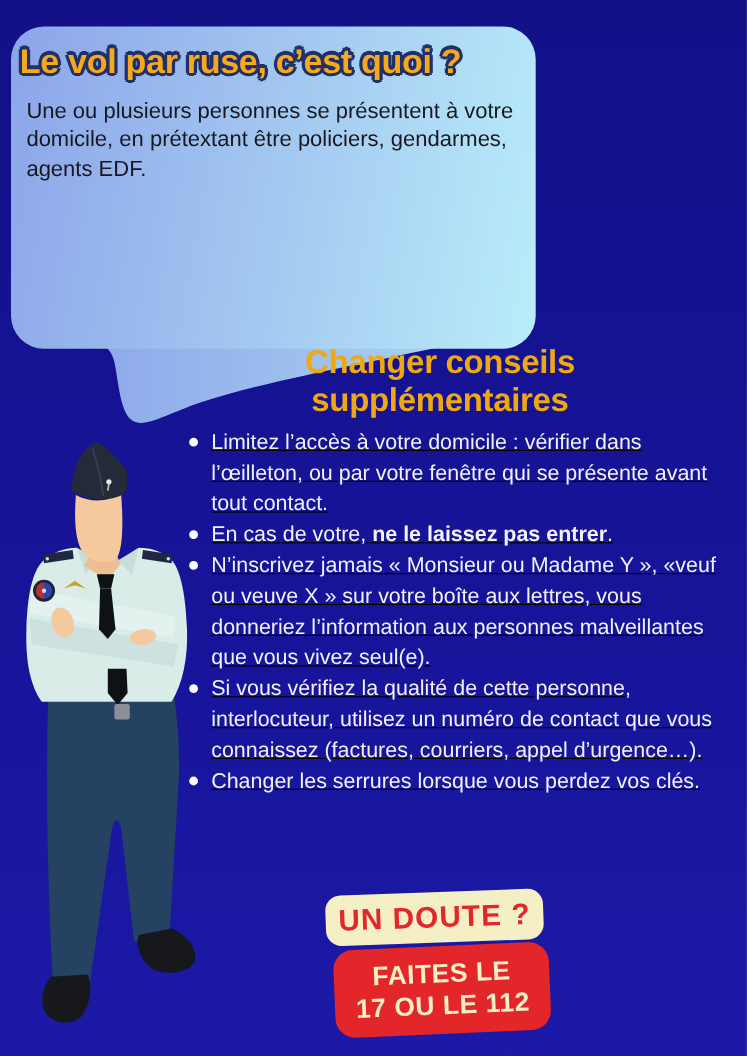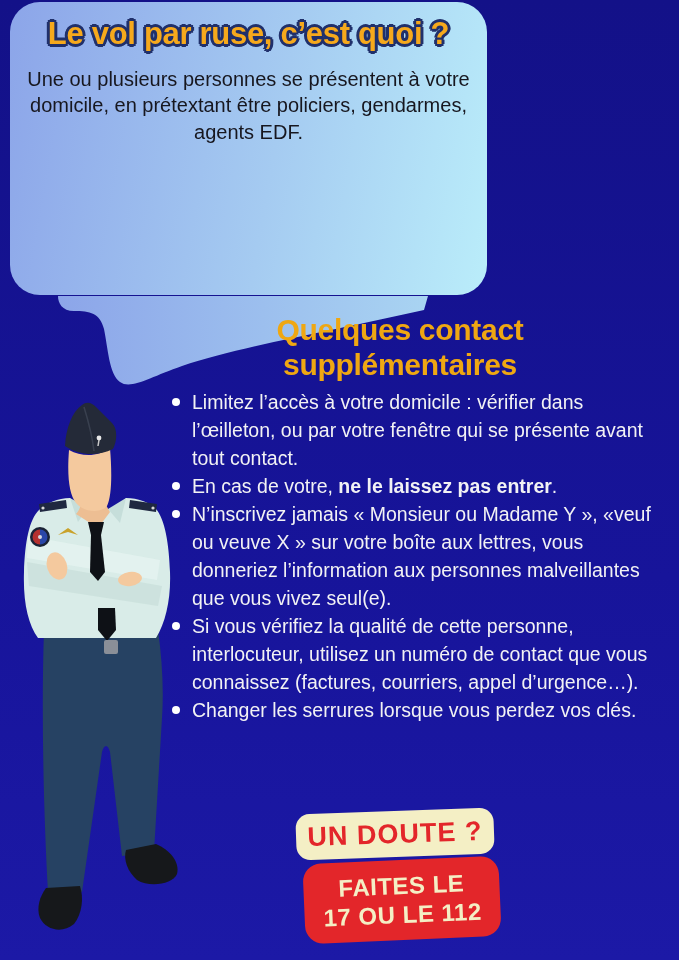--- a/index.html
+++ b/index.html
@@ -5,44 +5,44 @@
   html,body{margin:0;padding:0;}
   body{
     width:679px;height:960px;position:relative;overflow:hidden;
     font-family:"Liberation Sans", sans-serif;
     background:linear-gradient(180deg,#131188 0%,#17149A 60%,#1C19A6 100%);
   }
   .abs{position:absolute;}
   
   .bubble-tail{left:0;top:296px;}
   .bubble{
-    left:10px;top:2px;width:477px;height:293px;border-radius:30px;
+    left:10px;top:24px;width:477px;height:293px;border-radius:30px;
     background:linear-gradient(100deg,#8CA5E9 0%,#A5CBF1 55%,#BAEDFA 100%);
-    text-align:center;box-sizing:border-box;padding:12px 8px 0 8px;
+    text-align:left;box-sizing:border-box;padding:12px 8px 0 8px;
   }
   .bubble-title{
     font-size:31px;font-weight:bold;letter-spacing:-0.3px;
     color:#F6A91C;margin:2px 0 14px 0;
     text-shadow:
       -3px 0 #20306B, 3px 0 #20306B, 0 -3px #20306B, 0 3px #20306B,
       -2px -2px #20306B, 2px -2px #20306B, -2px 2px #20306B, 2px 2px #20306B;
   }
   .bubble p{
     font-size:20px;line-height:1.32;color:#17171F;margin:10px 6px 21px 6px;
     white-space:pre-line;
   }
   
   .conseils-heading{
     left:170px;top:312px;width:460px;text-align:center;
     color:#EFA712;font-weight:bold;font-size:30px;line-height:35px;
     letter-spacing:-0.3px;
   }
   
   .tips{
-    left:168px;top:388px;width:496px;margin:0;padding:0;list-style:none;
+    left:168px;top:388px;width:496px;margin:0;padding:0;list-style:none;text-decoration:underline;
   }
   .tips li{
     position:relative;padding-left:24px;color:#F2F2F4;
     font-size:19.5px;line-height:28px;
   }
   .tips li::before{
     content:"";position:absolute;left:4px;top:10px;width:8px;height:8px;
     border-radius:50%;background:#FFFFFF;
   }
   .tips b{font-weight:bold;}
@@ -74,21 +74,21 @@
   </defs>
   <path d="M58 0 L428 0 L424 14 C336 34 242 50 182 70 C150 81 131 94 120 86 C109 78 108 52 104 33 C100 17 90 15 74 15 C62 15 58 7 58 0 Z" fill="url(#tg)"></path>
 </svg>
 
 <div class="abs bubble">
   <div class="bubble-title">Le vol par ruse, c’est quoi ?</div>
   <p>Une ou plusieurs personnes se présentent à votre domicile, en prétextant être policiers, gendarmes, agents EDF.</p>
 </div>
 
 <div class="abs conseils-heading">
-  <div>Quelques contact</div>
+  <div>Changer conseils</div>
   <div>supplémentaires</div>
 </div>
 
 <ul class="abs tips">
   <li><span>Limitez l’accès à votre domicile : vérifier dans l’œilleton, ou par votre fenêtre qui se présente avant tout contact.</span></li>
   <li><span>En cas de votre, </span><b>ne le laissez pas entrer</b><span>.</span></li>
   <li><span>N’inscrivez jamais « Monsieur ou Madame Y », «veuf ou veuve X » sur votre boîte aux lettres, vous donneriez l’information aux personnes malveillantes que vous vivez seul(e).</span></li>
   <li><span>Si vous vérifiez la qualité de cette personne, interlocuteur, utilisez un numéro de contact que vous connaissez (factures, courriers, appel d’urgence…).</span></li>
   <li><span>Changer les serrures lorsque vous perdez vos clés.</span></li>
 </ul>

